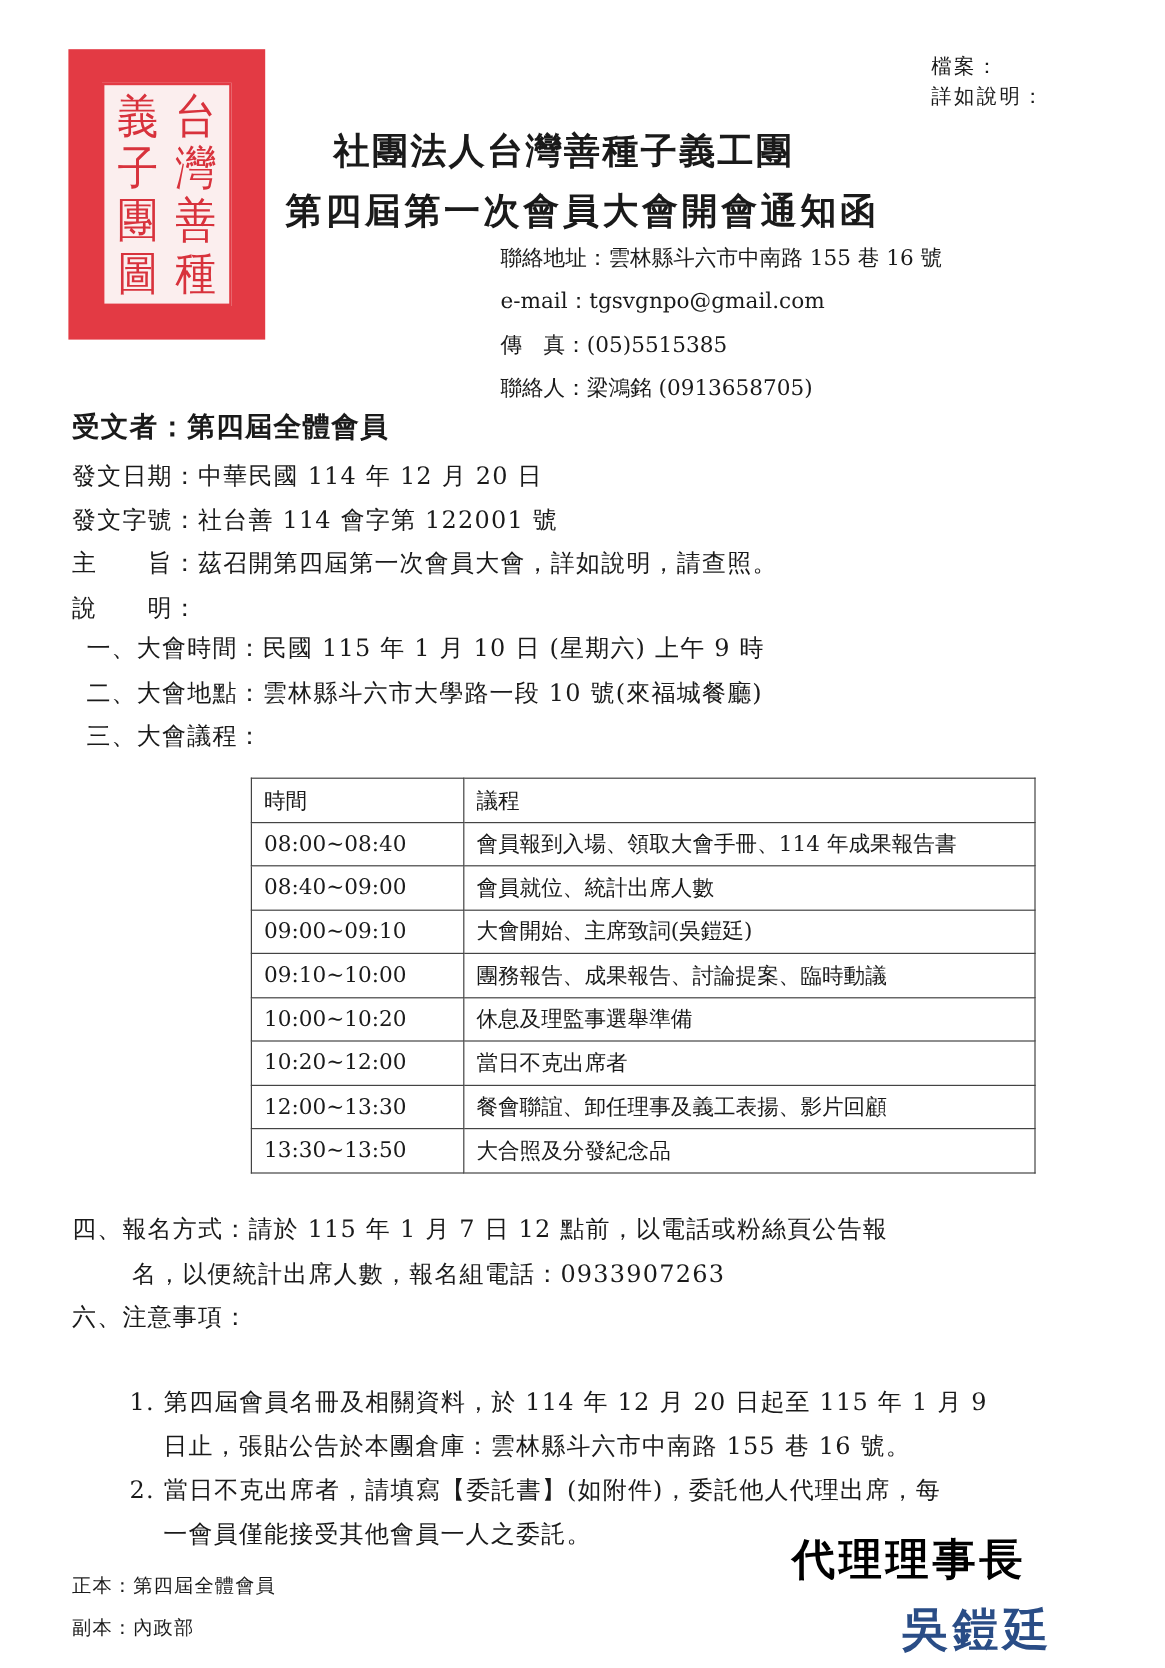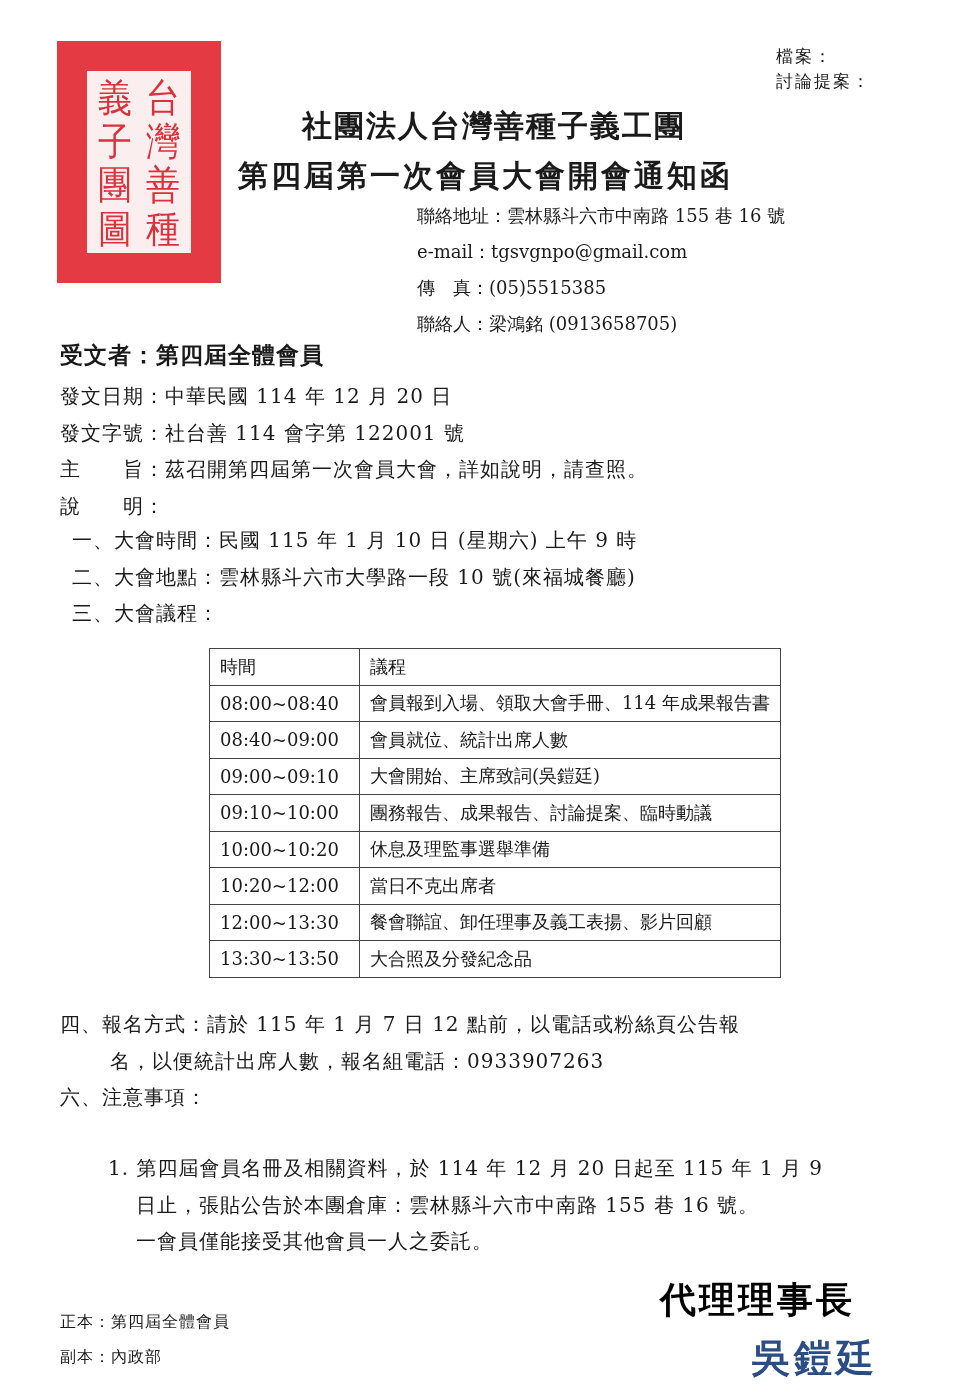--- a/index.html
+++ b/index.html
@@ -21,31 +21,31 @@
     display: grid; grid-template-columns: 1fr 1fr; grid-template-rows: repeat(4, 1fr);
     padding: 4px 6px; column-gap: 4px;
   }
   .seal-char {
     color: #d8323c; font-size: 34px; line-height: 1; text-align: center;
     font-family: "DejaVu Serif", serif; font-weight: normal;
     display: flex; align-items: center; justify-content: center;
     transform: scaleY(1.15);
   }
   .file-labels { left: 776px; top: 44px; font-size: 17px; line-height: 25px; letter-spacing: 2px; }
-  .title1 { left: 278px; top: 106px; font-size: 30px; font-weight: bold; letter-spacing: 2px; margin-left: 24px; }
+  .title1 { left: 278px; top: 106px; font-size: 30px; font-weight: bold; letter-spacing: 2px; }
   .title2 { left: 238px; top: 156px; font-size: 30px; font-weight: bold; letter-spacing: 3px; }
   .contact { left: 417px; top: 198px; font-size: 18px; line-height: 36px; }
   .contact div { white-space: nowrap; }
   .recipient { left: 60px; top: 340px; font-size: 23px; font-weight: bold; letter-spacing: 1px; }
   .meta { left: 60px; top: 378px; font-size: 20px; line-height: 36.5px; letter-spacing: 1px; }
   .meta div { white-space: nowrap; }
   .items { left: 72px; top: 522px; font-size: 20px; line-height: 36.5px; letter-spacing: 1px; }
   .items div { white-space: nowrap; }
   table.agenda {
-    position: absolute; left: 209px; top: 648px; width: 572px;
+    position: absolute; left: 209px; top: 648px; width: 654px;
     border-collapse: collapse; font-size: 18px;
   }
   table.agenda td, table.agenda th {
     border: 1.5px solid #444; height: 35.5px; padding: 0 10px; text-align: left;
     font-weight: normal; white-space: nowrap;
   }
   table.agenda td.time, table.agenda th.time { width: 156px; }
   .after { left: 60px; top: 1006px; font-size: 20px; line-height: 36.5px; letter-spacing: 1px; }
   .after div { white-space: nowrap; }
   .indent1 { padding-left: 50px; }
@@ -67,21 +67,21 @@
     <span class="seal-char">灣</span>
     <span class="seal-char">團</span>
     <span class="seal-char">善</span>
     <span class="seal-char">圖</span>
     <span class="seal-char">種</span>
   </div>
 </div>
 
 <div class="abs file-labels">
   <div>檔案：</div>
-  <div>討論提案：</div>
+  <div>詳如說明：</div>
 </div>
 
 <div class="abs title1">社團法人台灣善種子義工團</div>
 <div class="abs title2">第四屆第一次會員大會開會通知函</div>
 
 <div class="abs contact">
   <div>聯絡地址：雲林縣斗六市中南路 155 巷 16 號</div>
   <div>e-mail：tgsvgnpo@gmail.com</div>
   <div><span>傳　真：</span><span>(05)5515385</span></div>
   <div>聯絡人：梁鴻銘 (0913658705)</div>
@@ -145,20 +145,21 @@
 
 <div class="abs after">
   <div>四、報名方式：請於 115 年 1 月 7 日 12 點前，以電話或粉絲頁公告報</div>
   <div class="indent1">名，以便統計出席人數，報名組電話：0933907263</div>
   <div>六、注意事項：</div>
 </div>
 
 <div class="abs notes">
   <div>1. 第四屆會員名冊及相關資料，於 114 年 12 月 20 日起至 115 年 1 月 9</div>
   <div class="cont">日止，張貼公告於本團倉庫：雲林縣斗六市中南路 155 巷 16 號。</div>
+  <div>2. 當日不克出席者，請填寫【委託書】(如附件)，委託他人代理出席，每</div>
   <div class="cont">一會員僅能接受其他會員一人之委託。</div>
 </div>
 
 <div class="abs copies">
   <div>正本：第四屆全體會員</div>
   <div>副本：內政部</div>
 </div>
 
 <div class="abs sign1">代理理事長</div>
 <div class="abs sign2">吳鎧廷</div>

